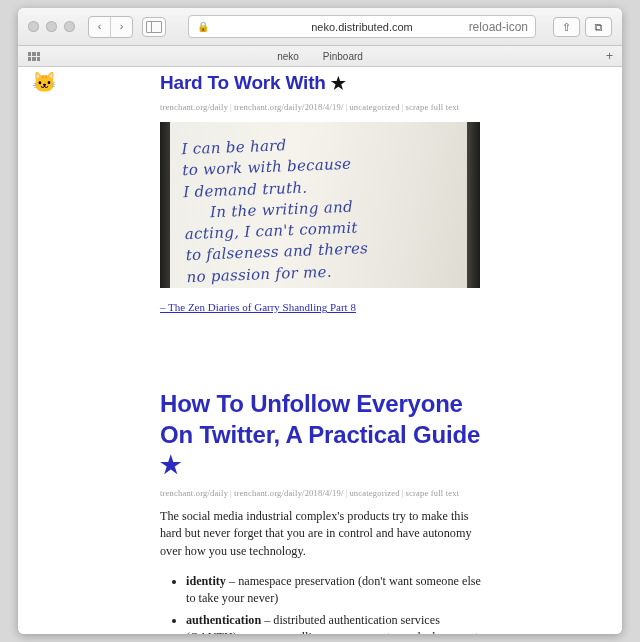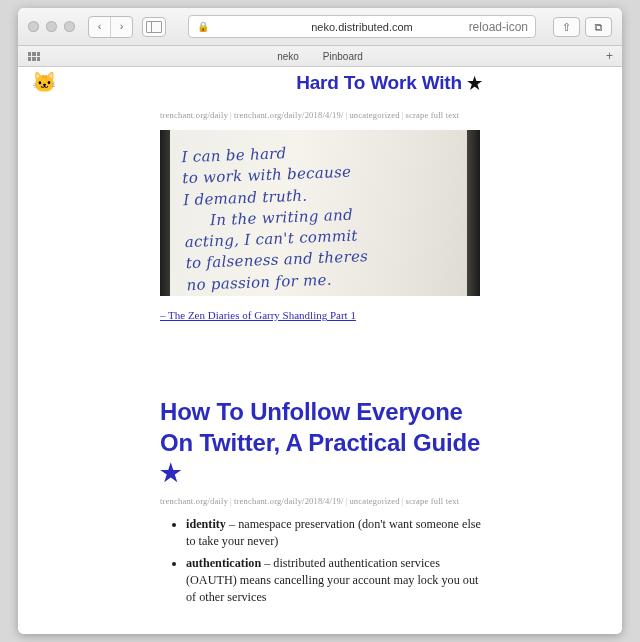--- a/index.html
+++ b/index.html
@@ -189,24 +189,23 @@
     left: 142px;
     top: 0;
     width: 322px;
   }
 
   h1.post-title {
     font-family: "Liberation Sans", sans-serif;
     font-size: 19px;
     font-weight: bold;
     color: #2b2bc0;
-    margin: 4px 0 16px 0;
+    margin: 4px 0 8px 0;
     line-height: 1.18;
     letter-spacing: -0.2px;
-    text-align: right;
   }
   h1.post-title .star { color: #111; font-size: 17px; }
 
   .meta {
     font-family: "Liberation Serif", serif;
     font-size: 8.5px;
     color: #9a9a9a;
     margin: 8px 0 10px 0;
     letter-spacing: 0.2px;
   }
@@ -356,31 +355,32 @@
           <span>to work with because</span><br>
           <span>I demand truth.</span><br>
           <span class="indent">In the writing and</span>
           <span>acting, I can't commit</span><br>
           <span>to falseness and theres</span><br>
           <span>no passion for me.</span>
         </div>
       </div>
 
       <div class="quote-attr">
-        <a href="#">– The Zen Diaries of Garry Shandling Part 1</a>
+        <a href="#">– The Zen Diaries of Garry Shandling Part 8</a>
       </div>
 
       <h1 class="post-title-2">
         <span>How To Unfollow Everyone On Twitter, A Practical Guide</span>
         <span class="star">★</span>
       </h1>
       <div class="meta">
         <span>trenchant.org/daily</span><span class="sep">|</span><span>trenchant.org/daily/2018/4/19/</span><span class="sep">|</span><span>uncategorized</span><span class="sep">|</span><span>scrape full text</span>
       </div>
 
+      <p class="body">The social media industrial complex's products try to make this hard but never forget that you are in control and have autonomy over how you use technology.</p>
 
       <ul class="body-list">
         <li><b>identity</b><span> – namespace preservation (don't want someone else to take your never)</span></li>
         <li><b>authentication</b><span> – distributed authentication services (OAUTH) means cancelling your account may lock you out of other services</span></li>
       </ul>
 
     </div>
   </div>
 </div>
 

